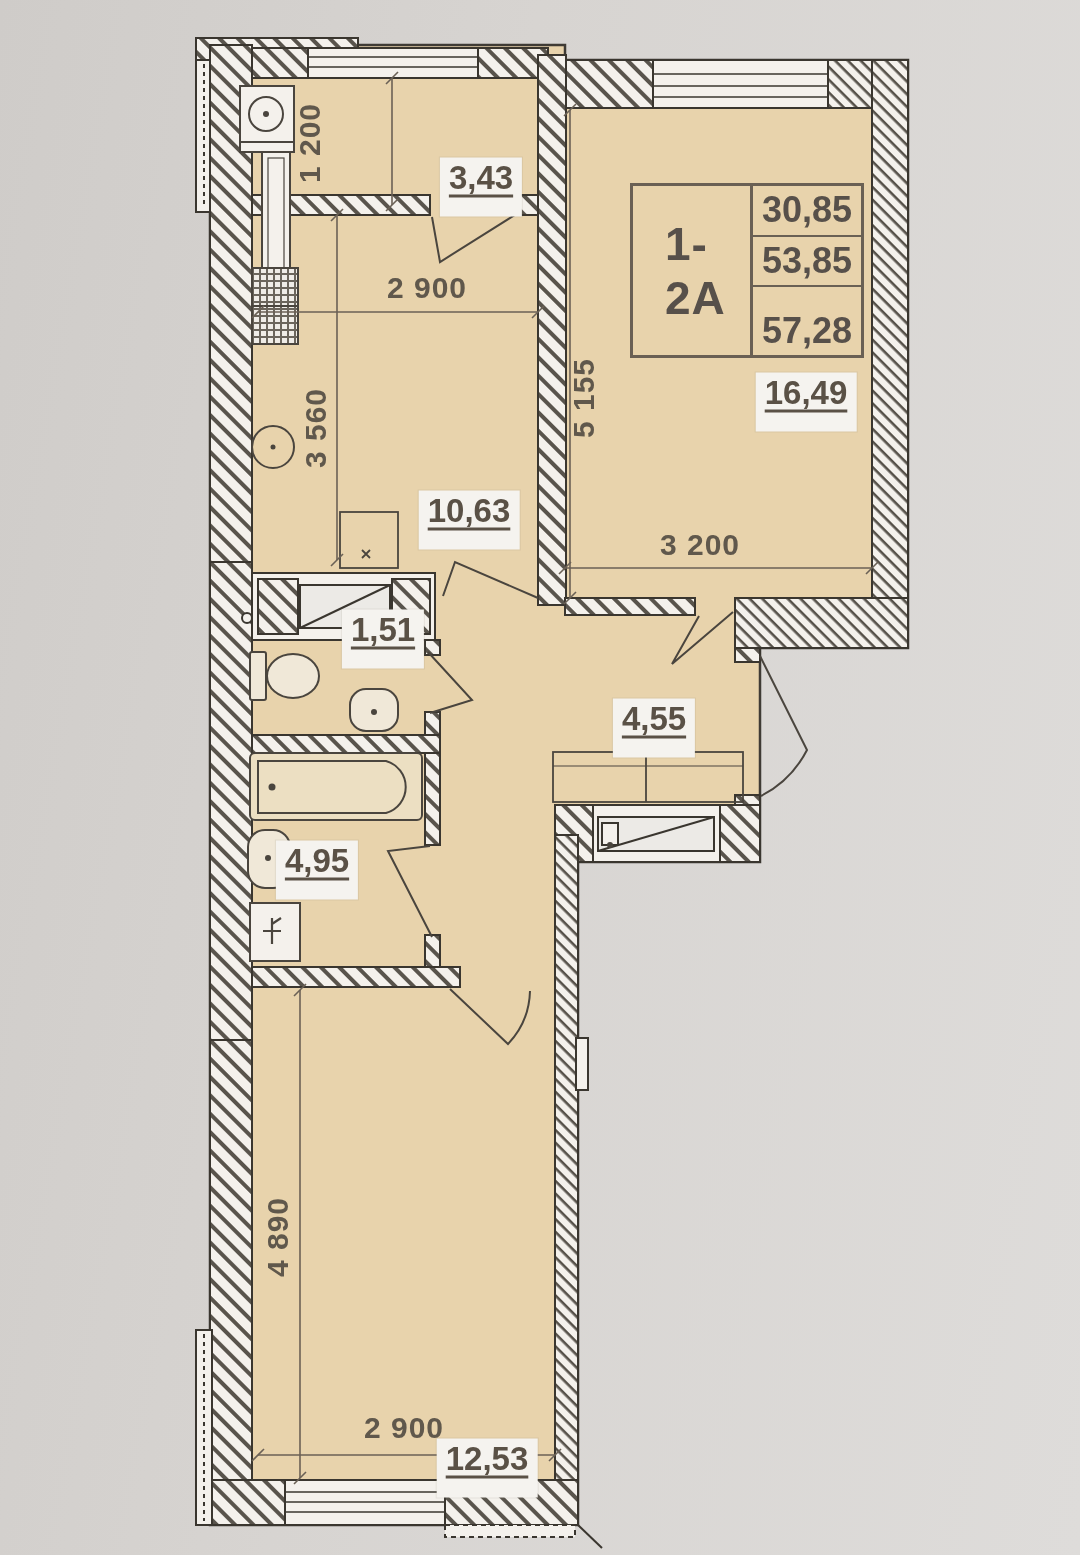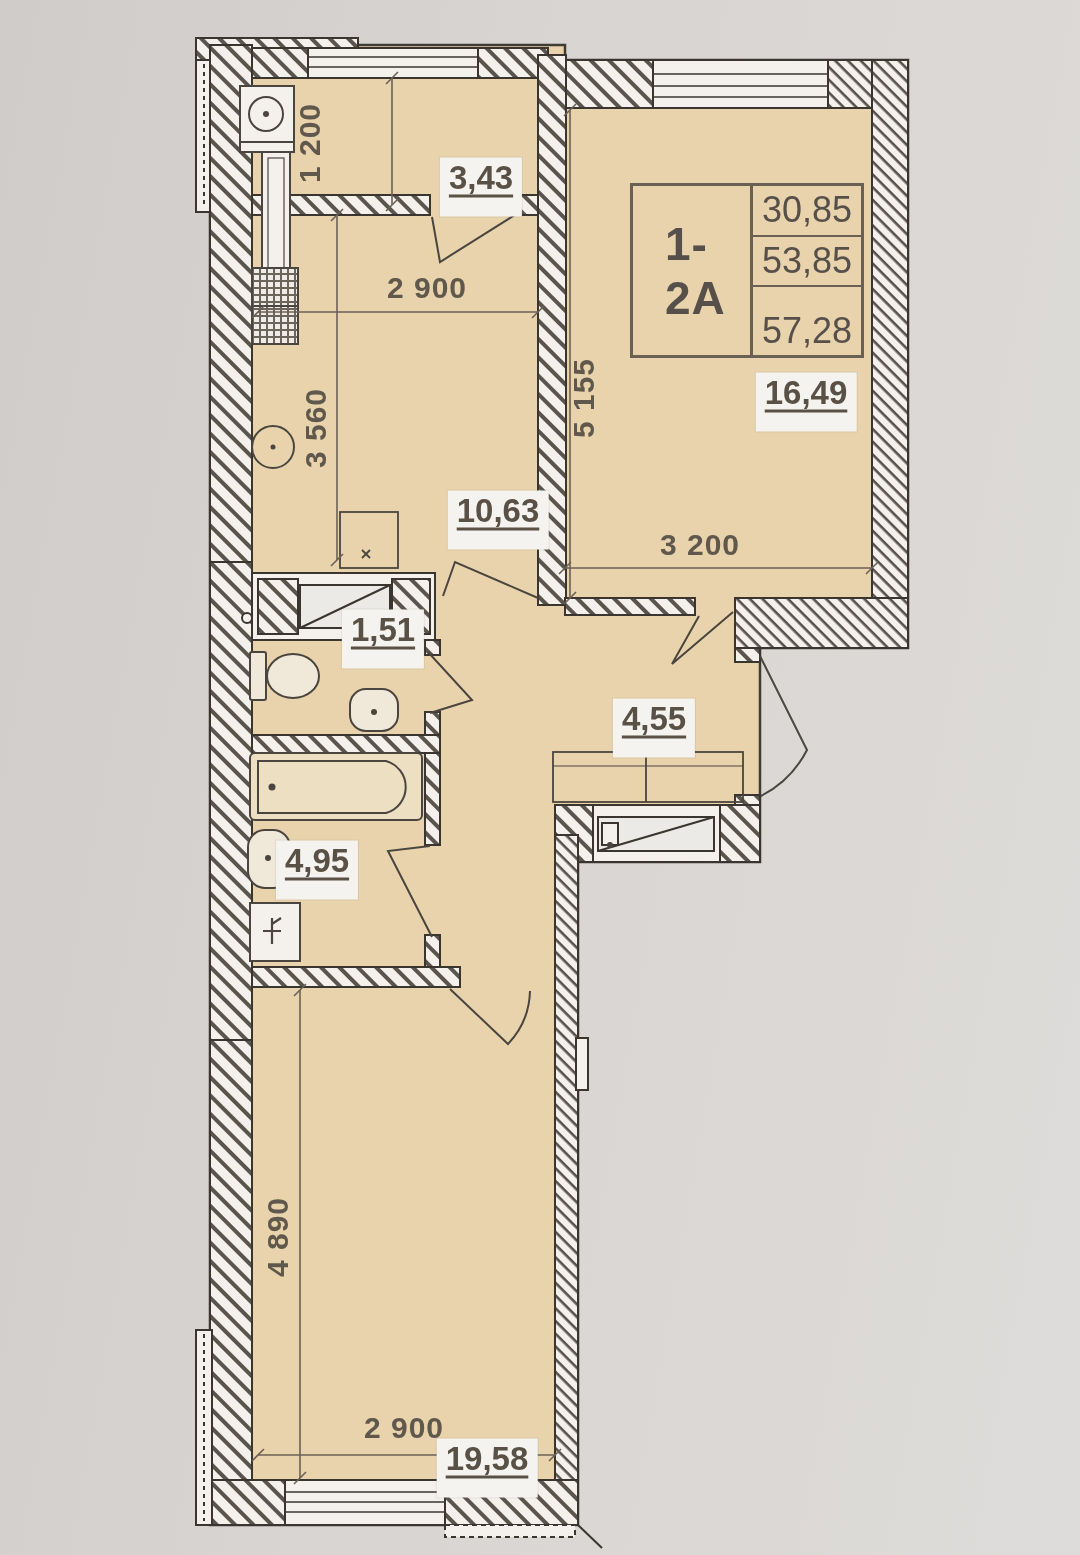--- a/index.html
+++ b/index.html
@@ -26,21 +26,21 @@
     border:3px solid #6a6054;display:grid;grid-template-columns:120px 1fr;
     color:#57504a;
   }
   .unit-cell{
     grid-row:1 / span 3;border-right:3px solid #6a6054;
     display:flex;align-items:center;justify-content:center;
     font-weight:bold;font-size:46px;letter-spacing:1px;margin-left:32px;
   }
   .val-cell{
     display:flex;align-items:center;justify-content:center;
-    font-weight:normal;font-size:36px;border-bottom:2.5px solid #6a6054;
+    font-weight:bold;font-size:36px;border-bottom:2.5px solid #6a6054;
   }
   .val-cell:last-child{border-bottom:none;margin-top:19px;}
 </style>
 </head>
 <body>
 
 <div class="stage">
 
 <svg width="1080" height="1555" viewBox="0 0 1080 1555">
   <defs>
@@ -231,26 +231,26 @@
 
 <div class="lbl dim rot" style="left:310px;top:143px">1 200</div>
 <div class="lbl dim" style="left:427px;top:288px">2 900</div>
 <div class="lbl dim rot" style="left:316px;top:428px">3 560</div>
 <div class="lbl dim rot" style="left:584px;top:398px">5 155</div>
 <div class="lbl dim" style="left:700px;top:545px">3 200</div>
 <div class="lbl dim rot" style="left:278px;top:1237px">4 890</div>
 <div class="lbl dim" style="left:404px;top:1428px">2 900</div>
 
 <div class="lbl area" style="left:481px;top:187px">3,43</div>
-<div class="lbl area" style="left:498px;top:520px">10,63</div>
+<div class="lbl area" style="left:469px;top:520px">10,63</div>
 <div class="lbl area" style="left:806px;top:402px">16,49</div>
 <div class="lbl area" style="left:383px;top:639px">1,51</div>
 <div class="lbl area" style="left:654px;top:728px">4,55</div>
 <div class="lbl area" style="left:317px;top:870px">4,95</div>
-<div class="lbl area" style="left:487px;top:1468px">19,58</div>
+<div class="lbl area" style="left:487px;top:1468px">12,53</div>
 
 <div class="info-table">
   <div class="unit-cell">1-2A</div>
   <div class="val-cell">30,85</div>
   <div class="val-cell">53,85</div>
   <div class="val-cell">57,28</div>
 </div>
 
 </div>
 

